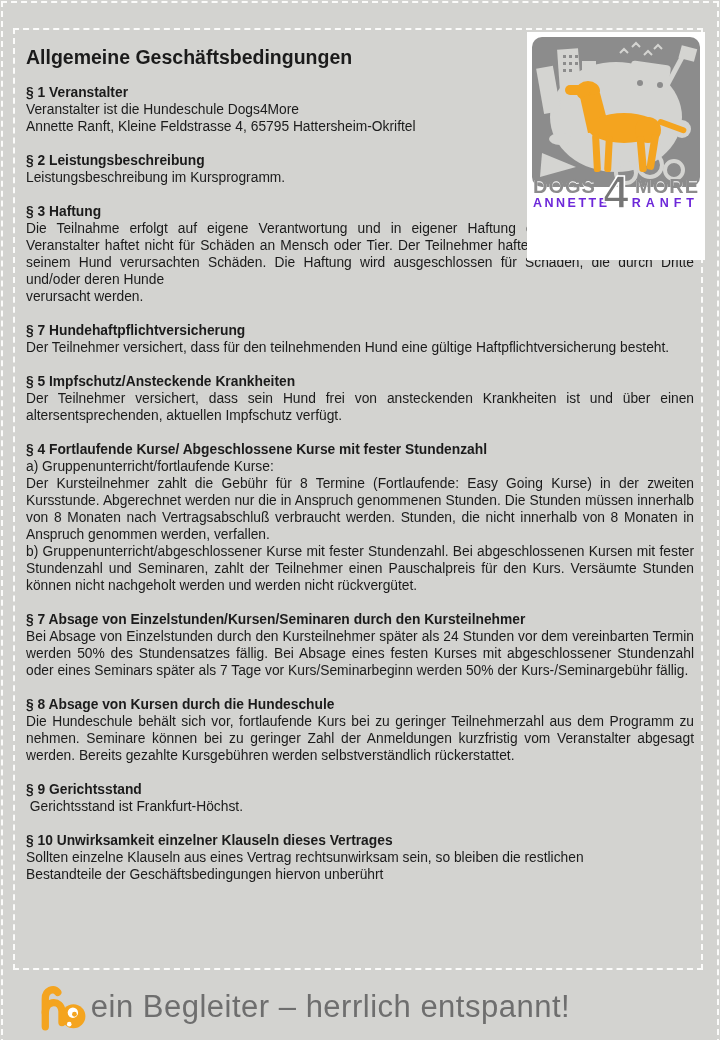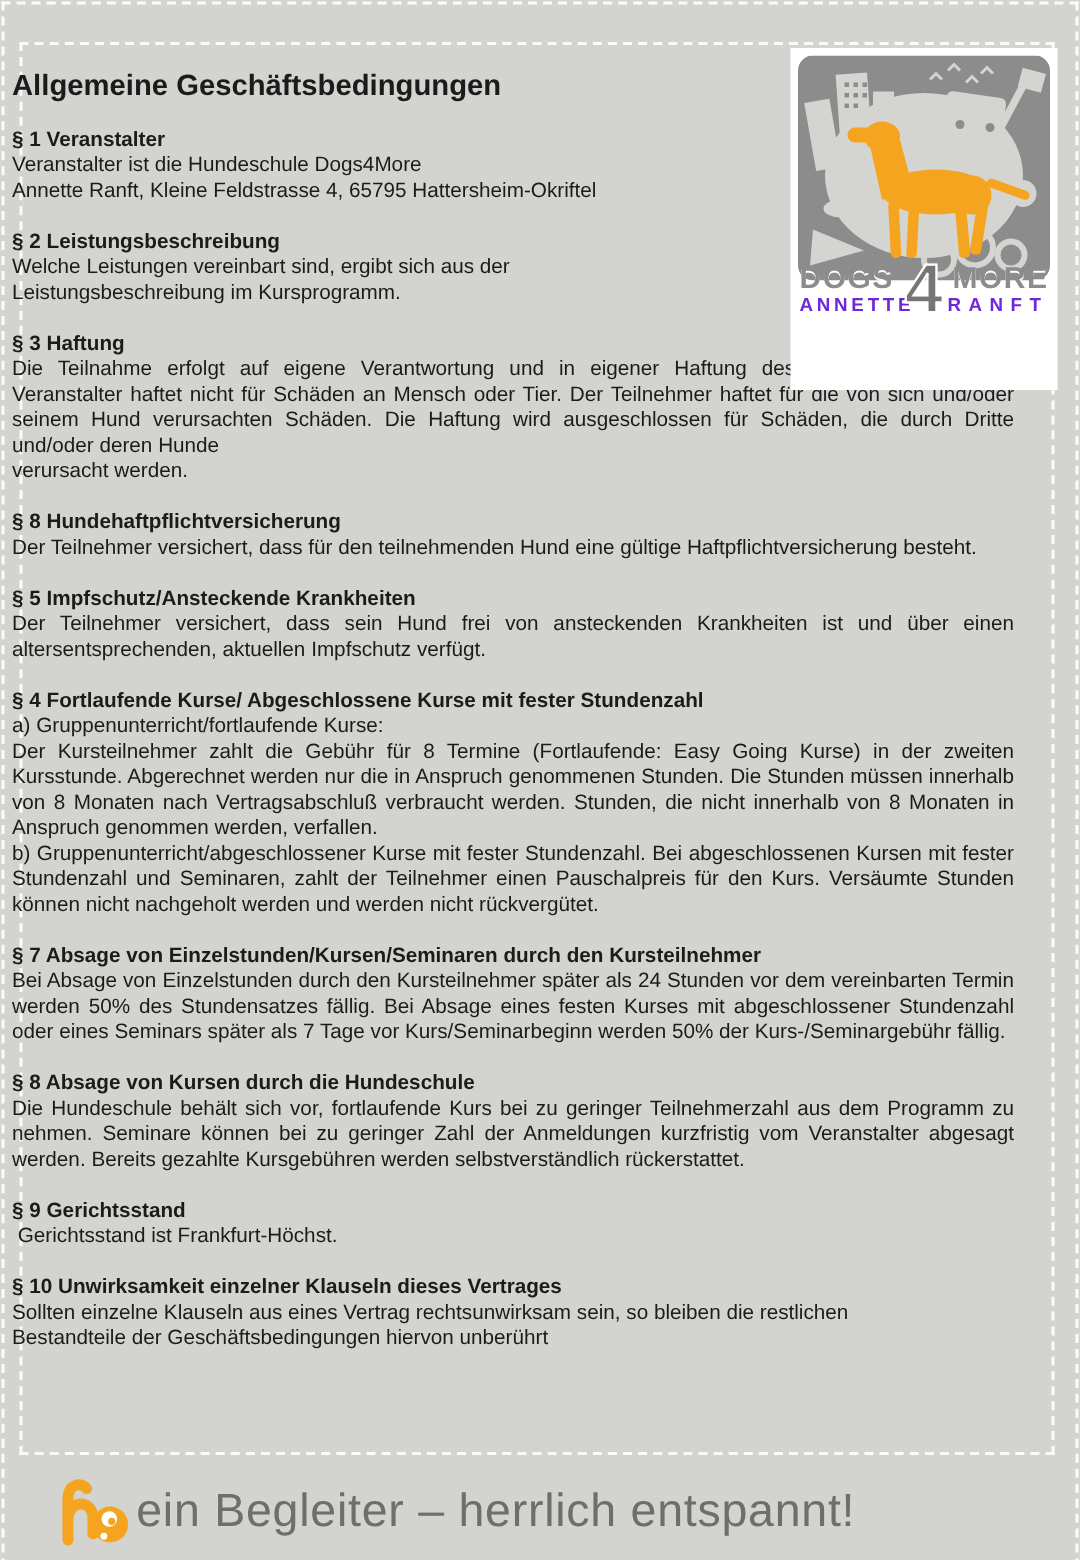--- a/index.html
+++ b/index.html
@@ -13,21 +13,21 @@
   .outer-border{
     position:absolute;left:1px;top:1px;width:714px;height:1060px;
     border:2px dashed #fbfbfa;pointer-events:none;
   }
   
   .sheet-border{
     position:absolute;left:13px;top:28px;width:690px;height:942px;
     border:2px dashed #fbfbfa;box-sizing:border-box;pointer-events:none;
   }
   .content{
-    position:absolute;left:8px;top:46px;width:668px;
+    position:absolute;left:26px;top:46px;width:668px;
     font-size:13.8px;line-height:17px;
   }
   .page-title{
     font-size:19.5px;font-weight:bold;line-height:22px;
     margin:0 0 16px 0;
   }
   .section{margin-bottom:17px;}
   .section:last-child{margin-bottom:13px;}
   .heading{font-weight:bold;}
   .para{margin:0;}
@@ -84,33 +84,32 @@
       <div class="section">
         <div class="heading">§ 1 Veranstalter</div>
         <div class="para">
           <div class="tline">Veranstalter ist die Hundeschule Dogs4More</div>
           <div class="tline">Annette Ranft, Kleine Feldstrasse 4, 65795 Hattersheim-Okriftel</div>
         </div>
       </div>
       <div class="section">
         <div class="heading">§ 2 Leistungsbeschreibung</div>
         <div class="para">
-          <div class="tline">Welche Leistungen vereinbart sind, ergibt sich aus der</div>
           <div class="tline">Leistungsbeschreibung im Kursprogramm.</div>
         </div>
       </div>
       <div class="section">
         <div class="heading">§ 3 Haftung</div>
         <div class="para justify">
           <div class="tline">Die Teilnahme erfolgt auf eigene Verantwortung und in eigener Haftung des Kursteilnehmers. Der Veranstalter haftet nicht für Schäden an Mensch oder Tier. Der Teilnehmer haftet für die von sich und/oder seinem Hund verursachten Schäden. Die Haftung wird ausgeschlossen für Schäden, die durch Dritte und/oder deren Hunde</div>
           <div class="tline">verursacht werden.</div>
         </div>
       </div>
       <div class="section">
-        <div class="heading">§ 8 Hundehaftpflichtversicherung</div>
+        <div class="heading">§ 7 Hundehaftpflichtversicherung</div>
         <div class="para justify">
           <div class="tline">Der Teilnehmer versichert, dass für den teilnehmenden Hund eine gültige Haftpflichtversicherung besteht.</div>
         </div>
       </div>
       <div class="section">
         <div class="heading">§ 5 Impfschutz/Ansteckende Krankheiten</div>
         <div class="para justify">
           <div class="tline">Der Teilnehmer versichert, dass sein Hund frei von ansteckenden Krankheiten ist und über einen altersentsprechenden, aktuellen Impfschutz verfügt.</div>
         </div>
       </div>

